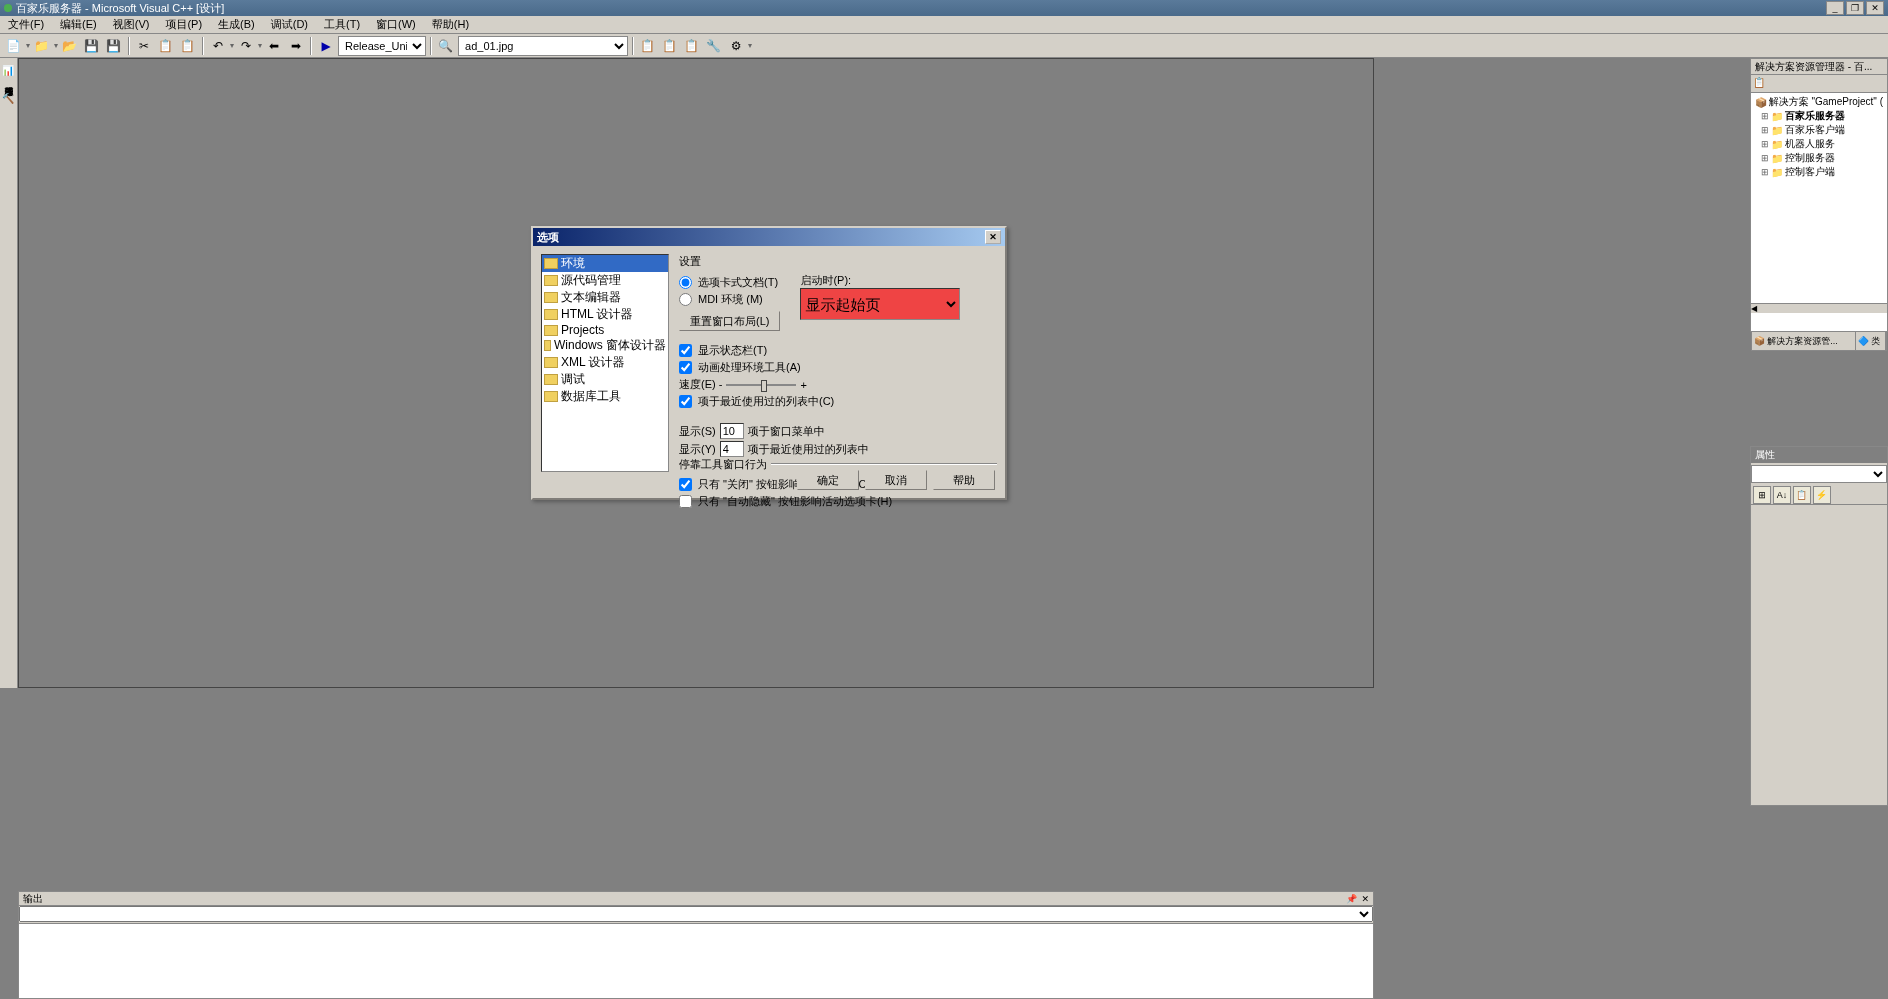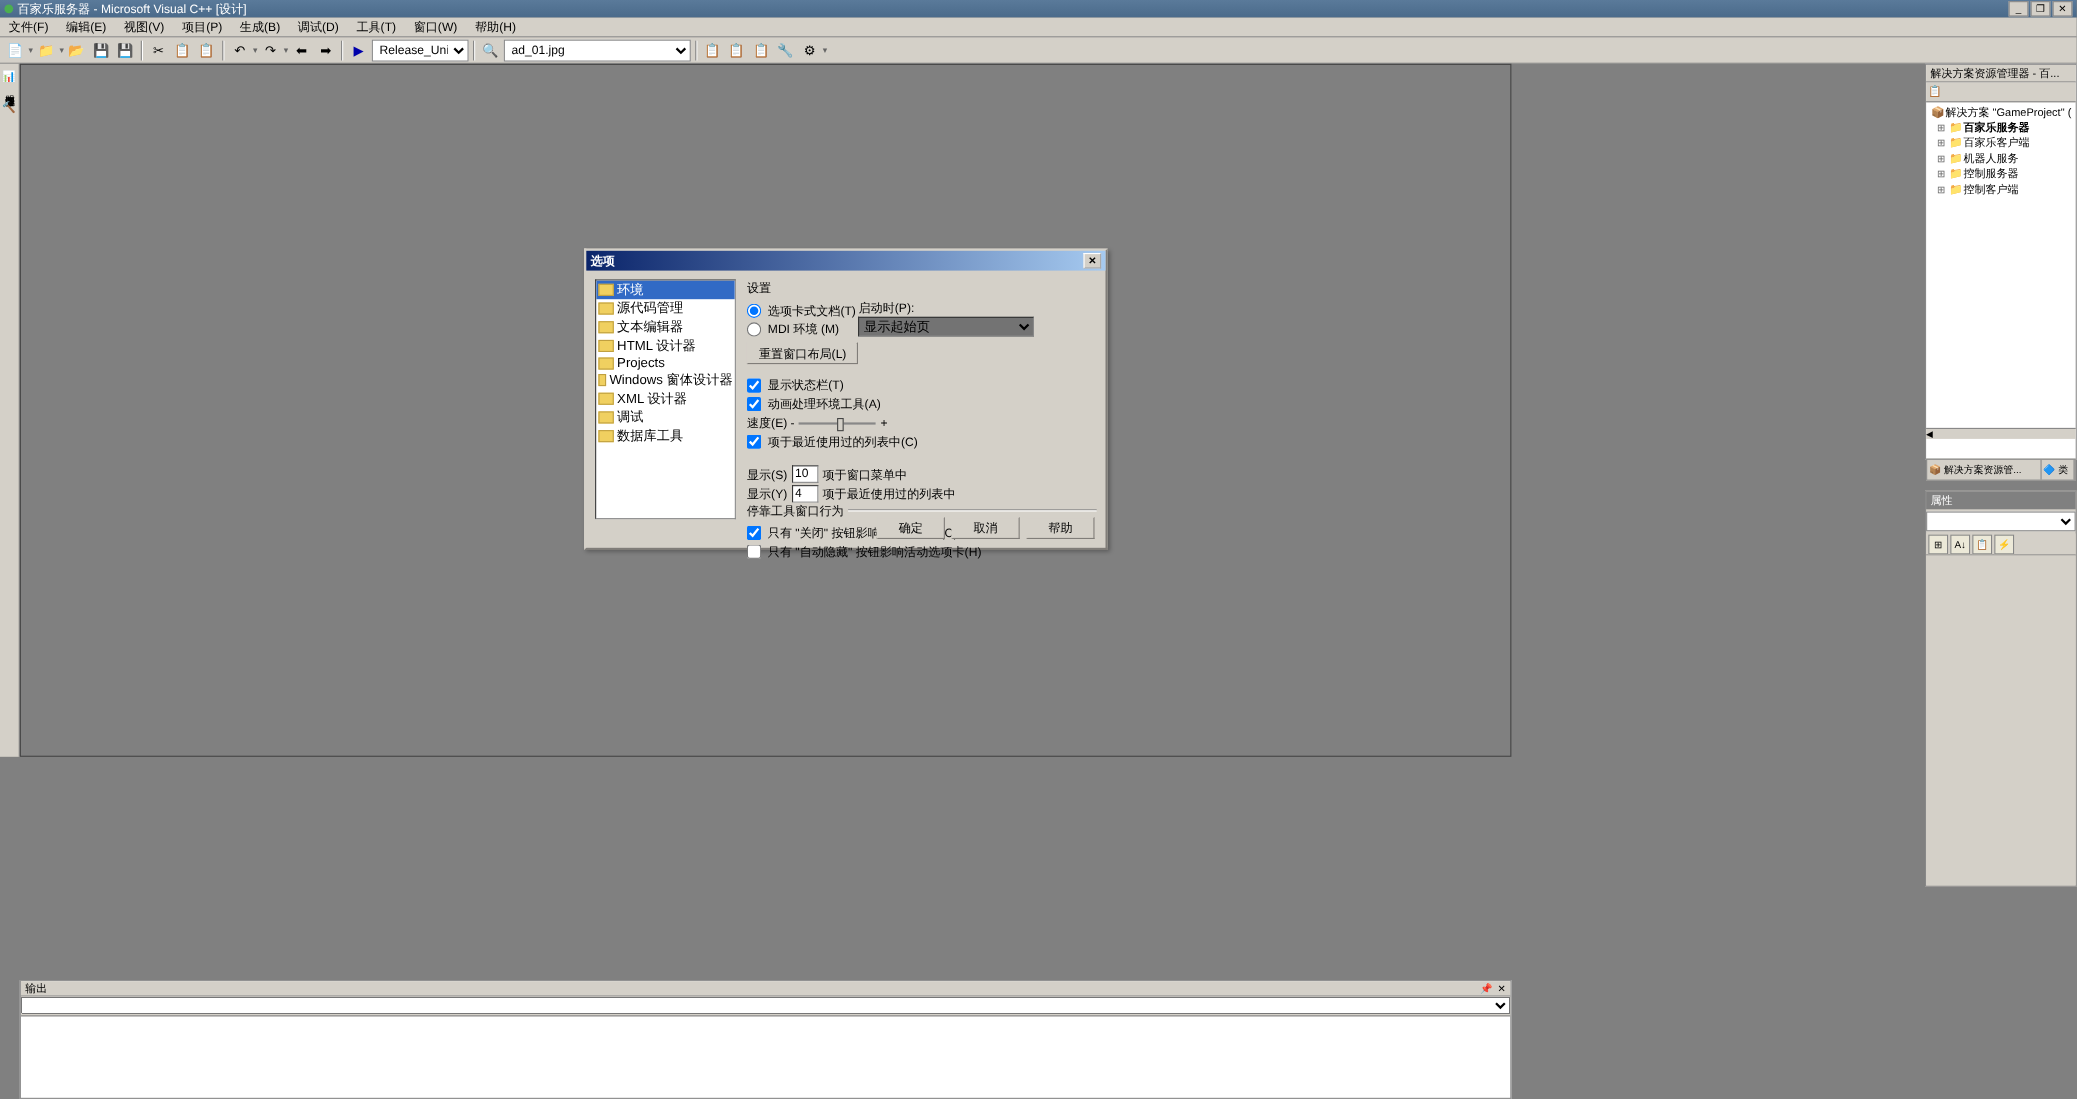--- a/index.html
+++ b/index.html
@@ -24,21 +24,21 @@
 .toolbar .combo2 { width: 170px; }
 
 
 .main-area { position: absolute; top: 58px; left: 0; right: 0; bottom: 0; }
 .left-sidebar { position: absolute; left: 0; top: 0; width: 18px; height: 630px; background: #d4d0c8; border-right: 1px solid #888; display: flex; flex-direction: column; align-items: center; gap: 2px; padding-top: 4px; }
 .left-sidebar .sbtn { width: 16px; height: 16px; font-size: 10px; display: flex; align-items: center; justify-content: center; cursor: pointer; }
 
 .workspace { position: absolute; left: 18px; top: 0; width: 1356px; height: 630px; background: #808080; border: 1px solid #444; }
 
 
-.solution-panel { position: absolute; right: 0; top: 0; width: 138px; height: 360px; background: #fff; border: 1px solid #888; }
+.solution-panel { position: absolute; right: 0; top: 0; width: 138px; height: 274px; background: #fff; border: 1px solid #888; }
 .solution-panel .panel-title { height: 16px; background: #d4d0c8; border-bottom: 1px solid #888; font-size: 10px; padding: 1px 4px; display: flex; align-items: center; }
 .solution-panel .panel-toolbar { height: 18px; background: #d4d0c8; border-bottom: 1px solid #888; display: flex; align-items: center; padding: 0 2px; }
 .solution-panel .tree { padding: 2px; font-size: 10px; }
 .solution-panel .tree-item { display: flex; align-items: center; padding: 0 2px; white-space: nowrap; cursor: pointer; }
 .solution-panel .tree-item .expander { width: 10px; font-size: 9px; color: #666; }
 .solution-panel .tree-item .ticon { width: 14px; height: 14px; display: flex; align-items: center; justify-content: center; font-size: 10px; }
 .solution-panel .tree-item.bold > span:last-child { font-weight: bold; }
 .solution-panel .tabs-bottom { position: absolute; bottom: -20px; left: 0; right: 0; height: 20px; background: #d4d0c8; display: flex; border: 1px solid #888; }
 .solution-panel .tabs-bottom .tab { flex: 1; font-size: 9px; padding: 2px; border-right: 1px solid #888; display: flex; align-items: center; gap: 2px; }
 
@@ -67,21 +67,21 @@
 .dialog-tree .dtree-item { display: flex; align-items: center; padding: 0 2px; cursor: pointer; white-space: nowrap; }
 .dialog-tree .dtree-item.selected { background: #316ac5; color: #fff; }
 .dialog-tree .folder-icon { width: 14px; height: 11px; background: #f0d060; border: 1px solid #c0a040; margin-right: 3px; }
 .dialog-content { flex: 1; font-size: 11px; }
 .dialog-content .legend { font-size: 11px; margin-bottom: 4px; }
 .dialog-content .row { display: flex; align-items: center; gap: 4px; margin: 2px 0; }
 .dialog-content .row input[type=radio], .dialog-content .row input[type=checkbox] { margin-right: 2px; }
 .dialog-content .row label { font-size: 11px; }
 .dialog-content .btn-reset { height: 20px; padding: 0 10px; border: 1px outset #d4d0c8; background: #d4d0c8; cursor: pointer; font-size: 11px; }
 .dialog-content .numinput { width: 24px; height: 16px; border: 1px inset #888; font-size: 11px; padding: 0 2px; }
-.dialog-content select { height: 18px; border: 1px inset #888; background: #737373; font-size: 12px; width: 160px; }
+.dialog-content select { height: 32px; border: 1px inset #888; background: #ef4444; font-size: 15px; width: 160px; }
 .dialog-content .indent { }
 .dialog-content .slider { display: inline-flex; align-items: center; gap: 2px; }
 .dialog-content .slider-track { width: 70px; height: 2px; background: #888; position: relative; }
 .dialog-content .slider-thumb { position: absolute; left: 35px; top: -4px; width: 6px; height: 12px; background: #d4d0c8; border: 1px solid #444; }
 .dialog-buttons { position: absolute; bottom: 8px; right: 10px; display: flex; gap: 6px; }
 .dialog-buttons button { width: 62px; height: 20px; border: 1px outset #d4d0c8; background: #d4d0c8; cursor: pointer; font-size: 11px; }
 .group-sep { border-top: 1px solid #888; border-bottom: 1px solid #fff; margin: 6px 0 4px 0; position: relative; }
 .group-sep span { position: absolute; top: -7px; left: 0; background: #d4d0c8; padding-right: 4px; font-size: 11px; }
 </style>
 </head>
@@ -268,21 +268,21 @@
           <span class="folder-icon"></span>
           <span>调试</span>
         </div>
       <div class="dtree-item">
           <span class="folder-icon"></span>
           <span>数据库工具</span>
         </div>
     </div>
     <div class="dialog-content">
       <div class="legend">设置</div>
-      <div style="display:flex;">
+      <div style="display:flex;gap:20px">
         <div>
           <div class="row">
               <input type="radio" name="docmode" checked="" style="">
               <label>选项卡式文档(T)</label>
             </div>
           <div class="row">
               <input type="radio" name="docmode" style="">
               <label>MDI 环境 (M)</label>
             </div>
           <div class="row" style="margin-top:4px">

